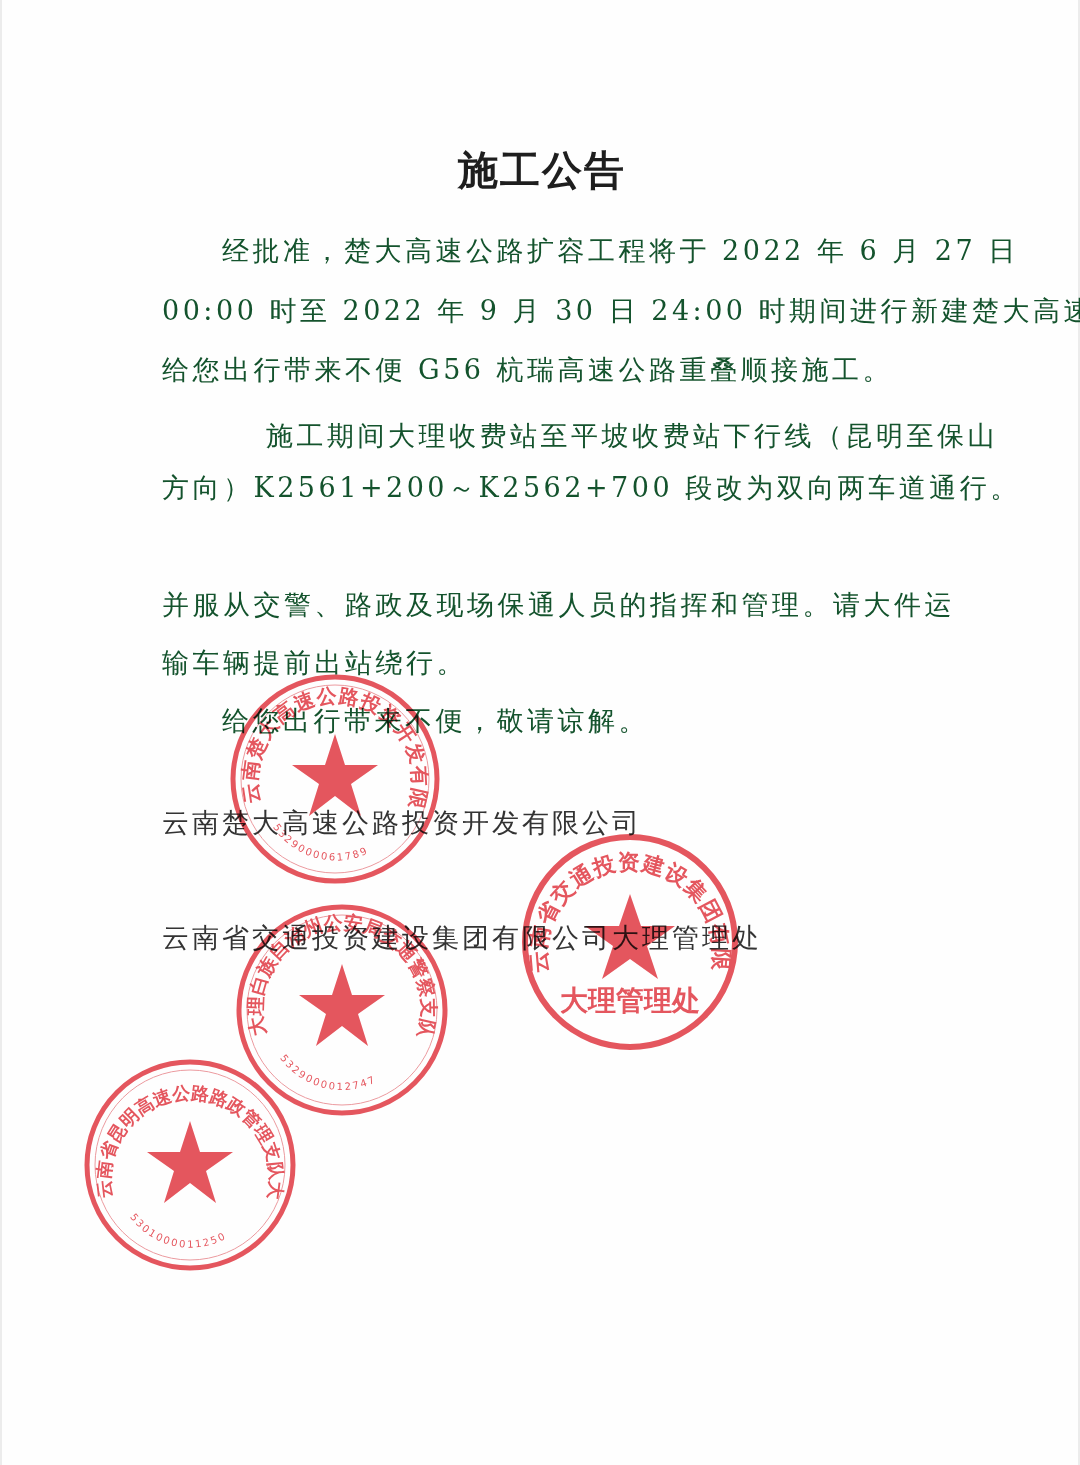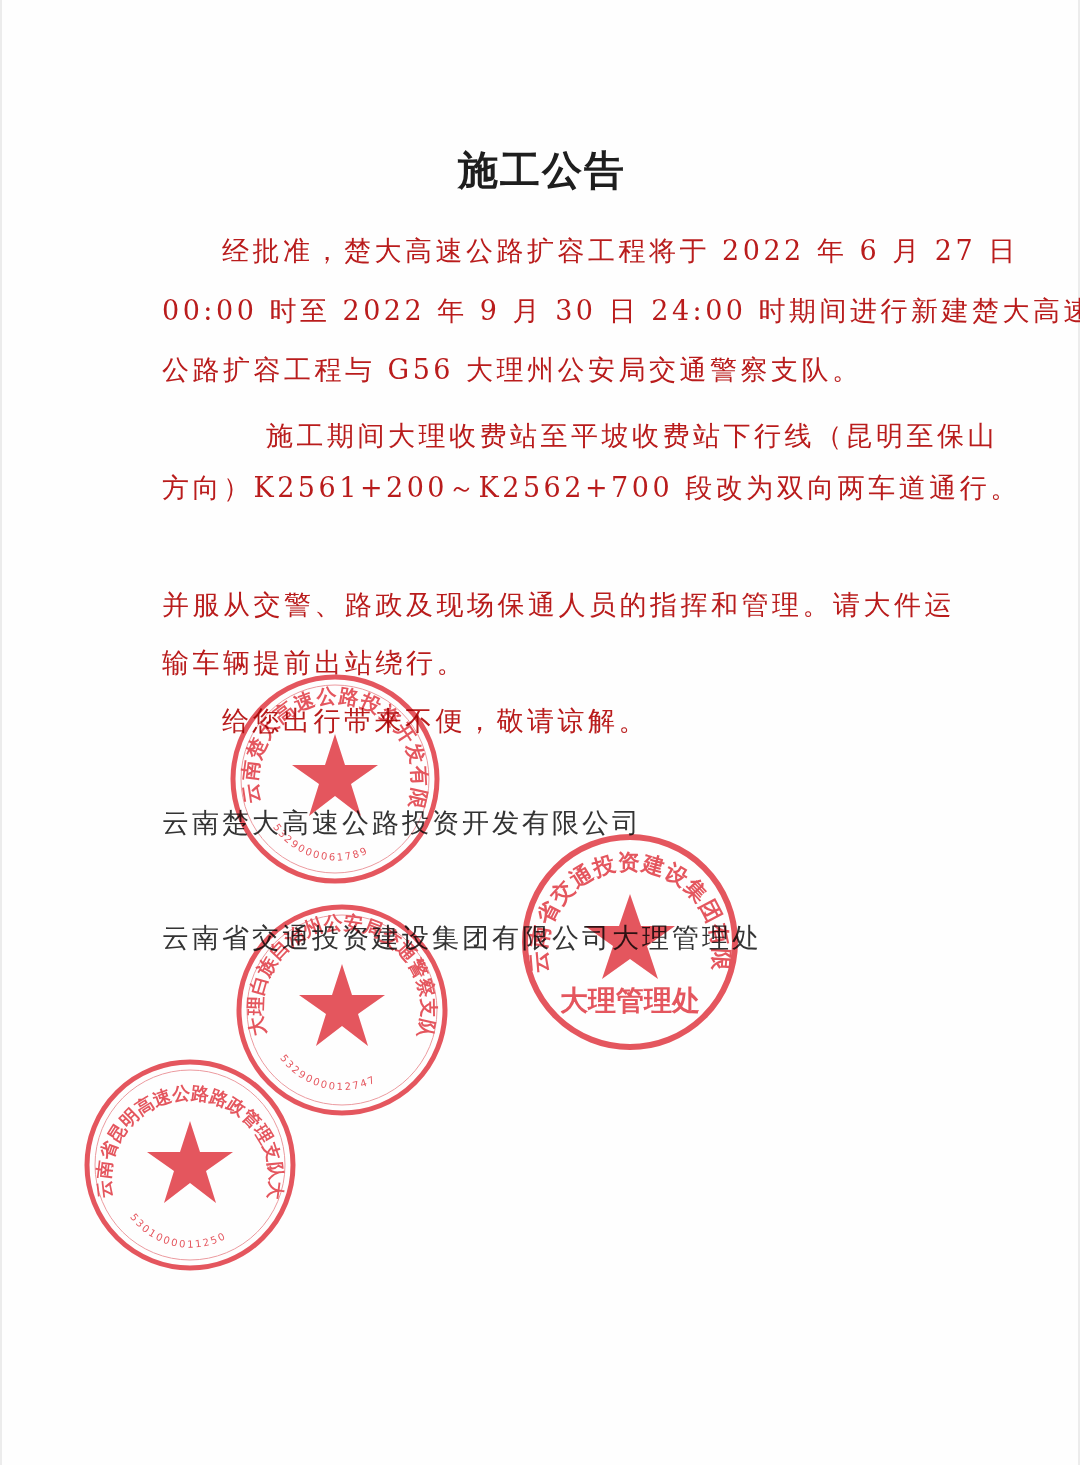--- a/index.html
+++ b/index.html
@@ -35,21 +35,21 @@
       font-size: 40px;
       letter-spacing: 2px;
       color: #1e1e1e;
     }
     .line {
       position: absolute;
       left: 160px;
       font-size: 27px;
       line-height: 40px;
       white-space: nowrap;
-      color: #b91c1c;
+      color: #14532d;
       letter-spacing: 3.5px;
     }
     .indent { left: 220px; }
     .sig {
       position: absolute;
       left: 160px;
       font-family: "DejaVu Sans", "Liberation Sans", sans-serif;
       font-size: 27px;
       line-height: 40px;
       white-space: nowrap;
@@ -68,21 +68,21 @@
   </style>
 </head>
 <body>
 
 <div class="page">
 
   <div class="title">施工公告</div>
 
   <div class="line indent" style="top:231px;">经批准，楚大高速公路扩容工程将于 2022 年 6 月 27 日</div>
   <div class="line" style="top:291px;">00:00 时至 2022 年 9 月 30 日 24:00 时期间进行新建楚大高速</div>
-  <div class="line" style="top:350px;">公路扩容工程与 G56 大理州公安局交通警察支队。</div>
+  <div class="line" style="top:350px;">给您出行带来不便 G56 杭瑞高速公路重叠顺接施工。</div>
 
   <div class="line indent" style="top:416px;margin-left:44px;">施工期间大理收费站至平坡收费站下行线（昆明至保山</div>
   <div class="line" style="top:468px;">方向）K2561+200～K2562+700 段改为双向两车道通行。</div>
 
   <div class="line" style="top:643px;">输车辆提前出站绕行。</div>
   <div class="line" style="top:585px;">并服从交警、路政及现场保通人员的指挥和管理。请大件运</div>
 
   <div class="line indent" style="top:701px;">给您出行带来不便，敬请谅解。</div>
 
   <div class="sig" style="top:803px;">云南楚大高速公路投资开发有限公司</div>

